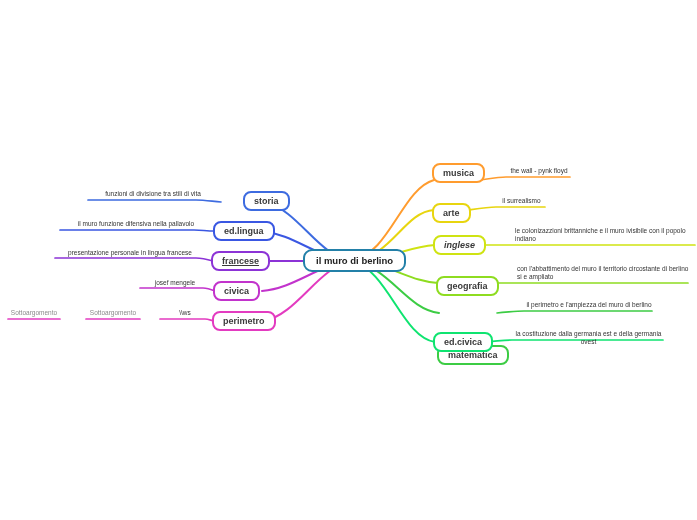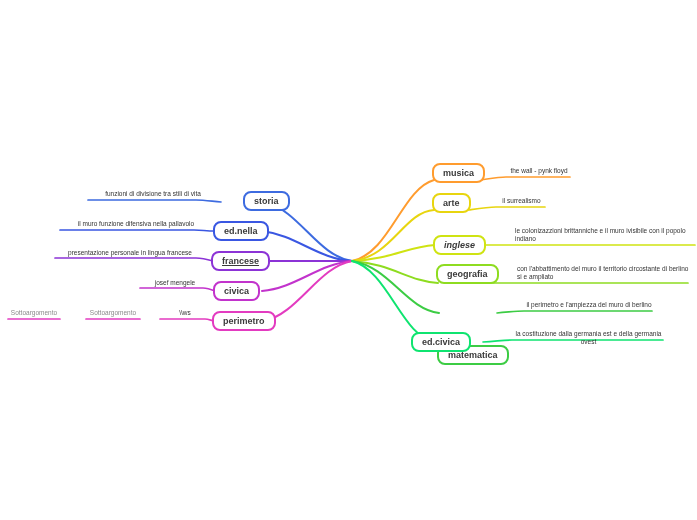--- a/index.html
+++ b/index.html
@@ -71,53 +71,56 @@
     <path stroke-width="2" d="M352,261 C388,270 402,337 435,342" style="stroke: rgb(15, 228, 112);"></path>
 
     <path stroke-width="1.7" d="M480,180 C494,178 500,177 506,177 L570,177" style="stroke: rgb(255, 156, 46);"></path>
     <path stroke-width="1.7" d="M469,210 C482,208 488,207 496,207 L545,207" style="stroke: rgb(232, 213, 15);"></path>
     <path stroke-width="1.7" d="M479,245 C494,245 502,245 513,245 L695,245" style="stroke: rgb(207, 227, 18);"></path>
     <path stroke-width="1.7" d="M488,283 C502,283 508,283 516,283 L688,283" style="stroke: rgb(142, 220, 32);"></path>
     <path stroke-width="1.7" d="M497,313 C510,312 516,311 524,311 L652,311" style="stroke: rgb(60, 204, 68);"></path>
     <path stroke-width="1.7" d="M483,342 C498,341 504,340 512,340 L663,340" style="stroke: rgb(15, 228, 112);"></path>
   </svg>
 
+  <div class="node center" style="left: 303px; top: 249px; border-color: rgb(35, 128, 168);">
+    <span>il muro di berlino</span>
+  </div>
 
   <div class="node" style="left: 219px; top: 191px; border-color: rgb(61, 107, 224); margin-left: 24px;">
     <span>storia</span>
   </div>
   <div class="node" style="left: 213px; top: 221px; border-color: rgb(58, 87, 226);">
-    <span>ed.nella</span>
+    <span>ed.lingua</span>
   </div>
   <div class="node" style="left: 211px; top: 251px; border-color: rgb(140, 51, 214); text-decoration: underline;">
     <span>francese</span>
   </div>
   <div class="node" style="left: 213px; top: 281px; border-color: rgb(194, 51, 204);">
     <span>civica</span>
   </div>
   <div class="node" style="left: 212px; top: 311px; border-color: rgb(227, 59, 192);">
     <span>perimetro</span>
   </div>
 
   <div class="node" style="left: 432px; top: 163px; border-color: rgb(255, 156, 46);">
     <span>musica</span>
   </div>
-  <div class="node" style="left: 432px; top: 193px; border-color: rgb(232, 213, 15);">
+  <div class="node" style="left: 432px; top: 203px; border-color: rgb(232, 213, 15);">
     <span>arte</span>
   </div>
   <div class="node" style="left: 433px; top: 235px; border-color: rgb(207, 227, 18); font-style: italic;">
     <span>inglese</span>
   </div>
-  <div class="node" style="left: 436px; top: 264px; border-color: rgb(142, 220, 32); text-align: right;">
+  <div class="node" style="left: 436px; top: 276px; border-color: rgb(142, 220, 32); text-align: right;">
     <span>geografia</span>
   </div>
   <div class="node" style="left: 437px; top: 302px; border-color: rgb(60, 204, 68); margin-top: 43px;">
     <span>matematica</span>
   </div>
-  <div class="node" style="left: 411px; top: 332px; border-color: rgb(15, 228, 112);">
+  <div class="node" style="left: 433px; top: 332px; border-color: rgb(15, 228, 112);">
     <span>ed.civica</span>
   </div>
 
   <div class="note" style="left:86px;top:190px;width:134px;">funzioni di divisione tra stili di vita</div>
   <div class="note" style="left:58px;top:220px;width:156px;">il muro funzione difensiva nella pallavolo</div>
   <div class="note" style="left:53px;top:249px;width:154px;">presentazione personale in lingua francese</div>
   <div class="note" style="left:138px;top:279px;width:74px;">josef mengele</div>
   <div class="note muted" style="left:6px;top:309px;width:56px;">Sottoargomento</div>
   <div class="note muted" style="left:84px;top:309px;width:58px;">Sottoargomento</div>
   <div class="note" style="left:158px;top:309px;width:54px;">\\ws</div>

